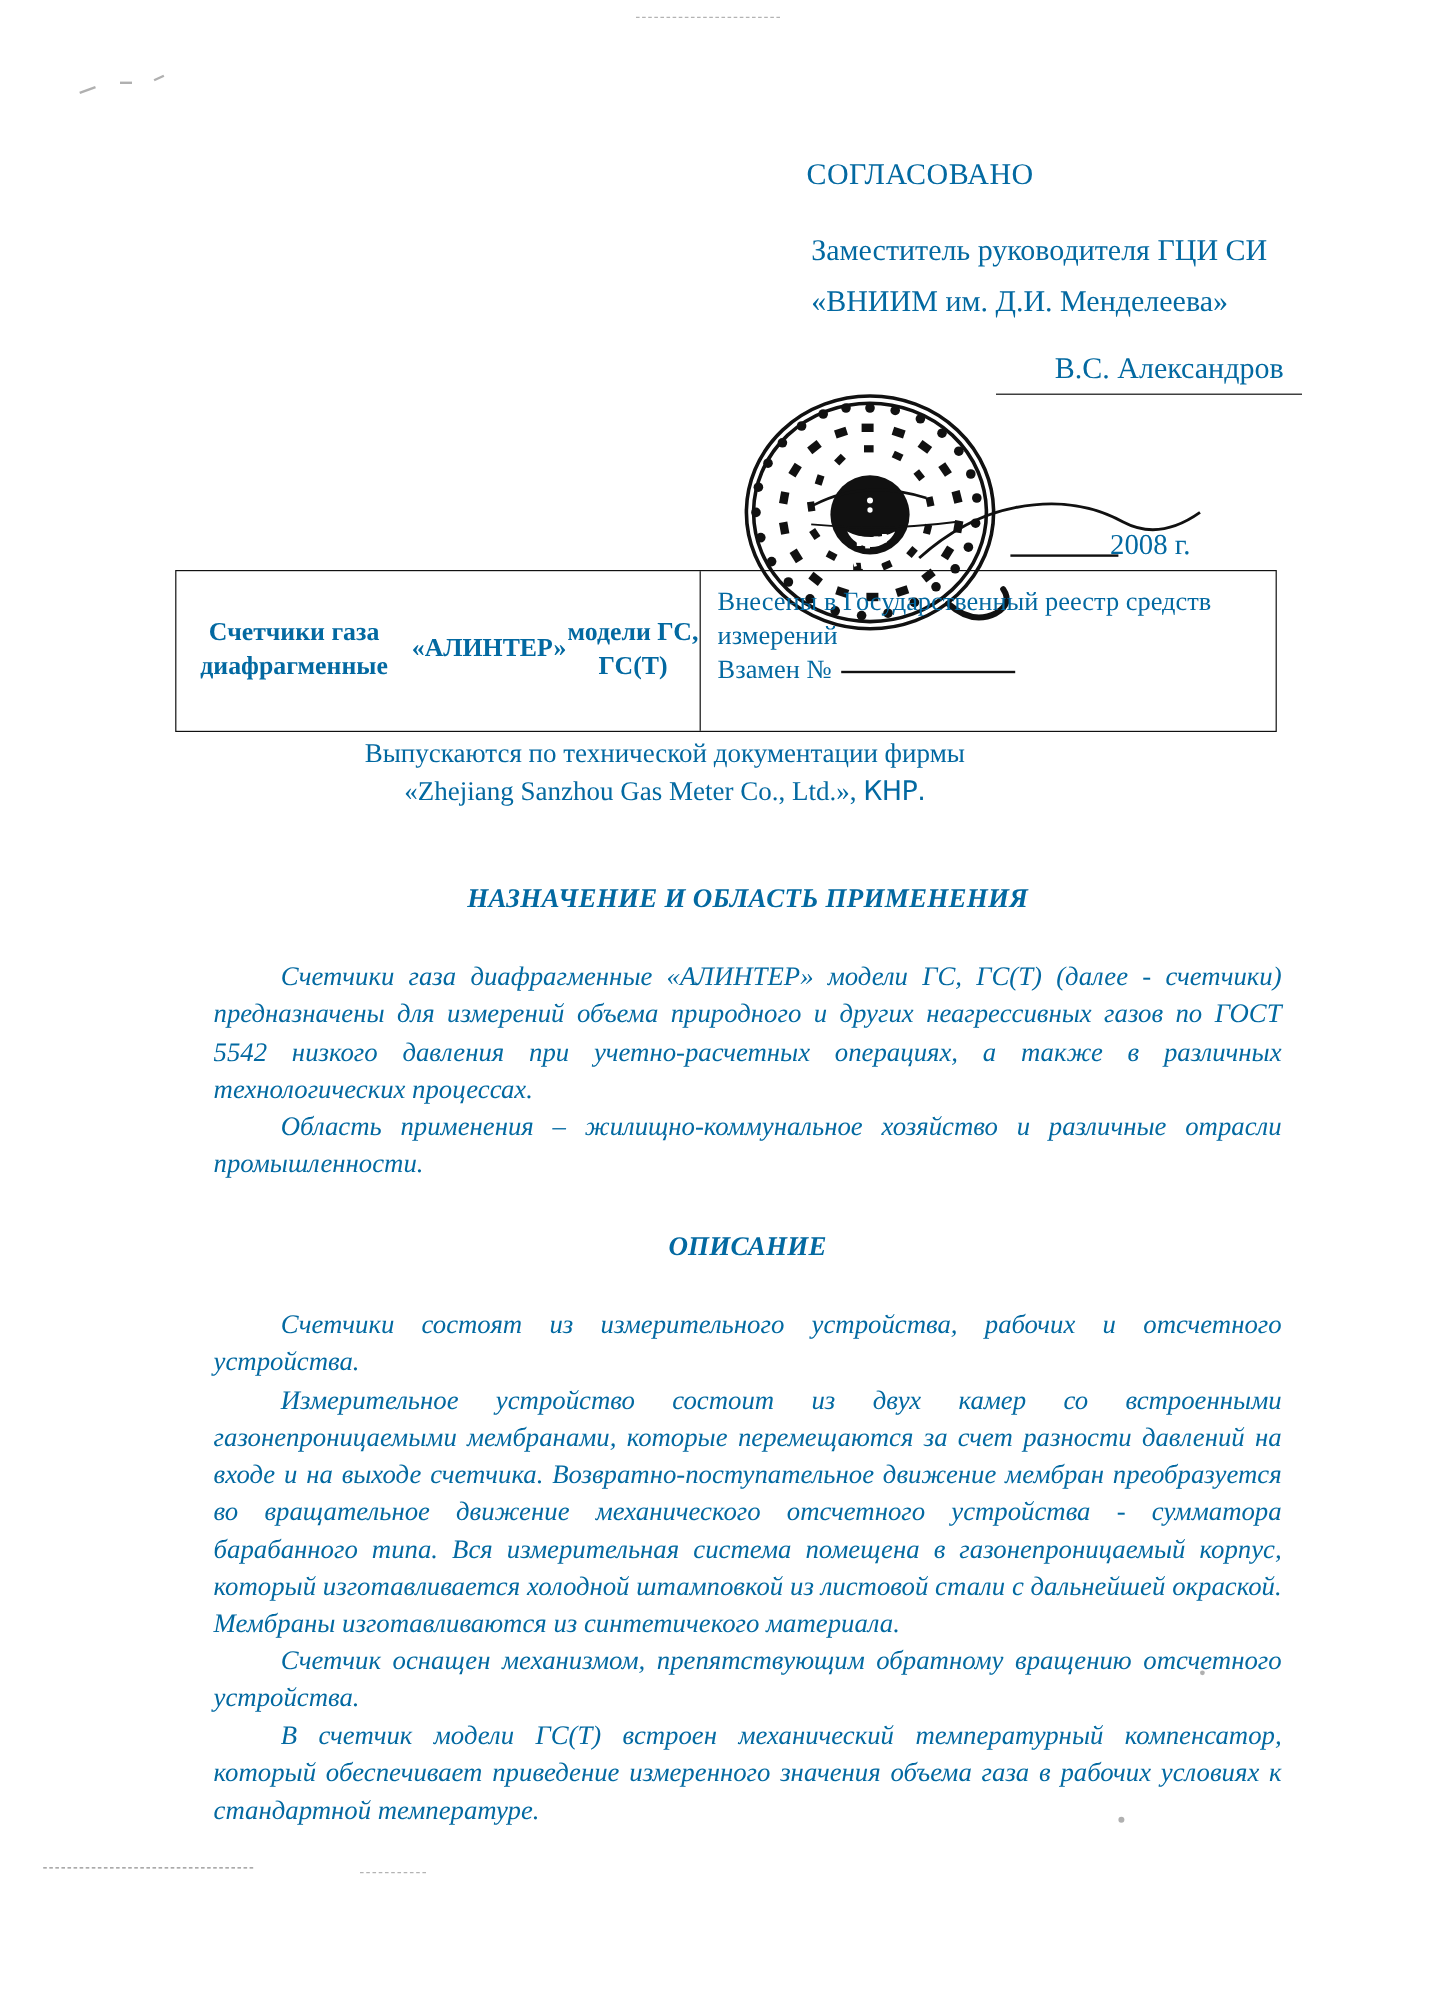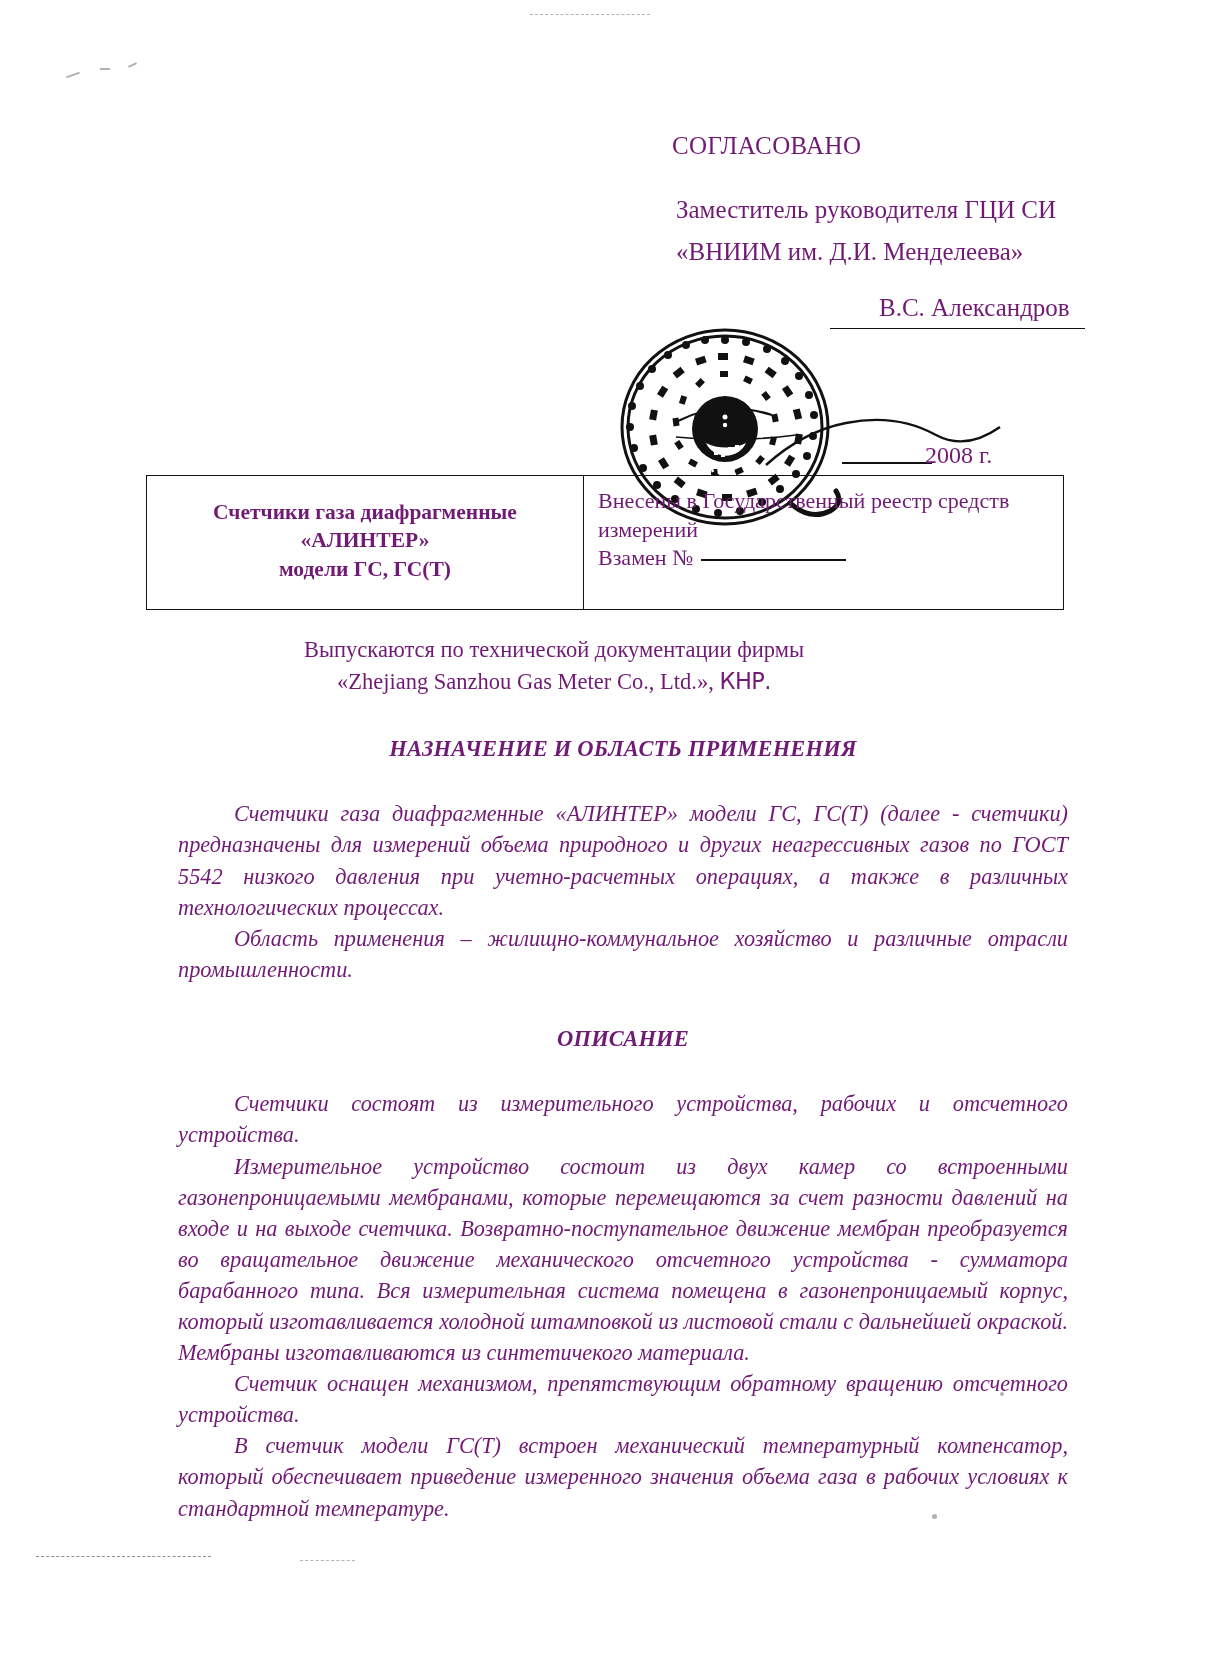--- a/index.html
+++ b/index.html
@@ -8,21 +8,21 @@
     background: #8c8c8c;
   }
   .page {
     position: relative;
     width: 1210px;
     height: 1670px;
     background: #ffffff;
     margin: 0 auto;
     overflow: hidden;
     font-family: "Liberation Serif", "DejaVu Serif", serif;
-    color: #701a75;
+    color: #0369a1;
   }
 
   
   .scan-speck {
     position: absolute;
     background: #6f6f6f;
     opacity: .55;
   }
   .edge-dash {
     position: absolute;
@@ -98,21 +98,21 @@
     height: 135px;
     border: 1.7px solid #111;
     box-sizing: border-box;
     display: flex;
   }
   .reg-left {
     width: 437px;
     border-right: 1.7px solid #111;
     box-sizing: border-box;
     display: flex;
-    flex-direction: column;
+    flex-direction: row;
     align-items: center;
     justify-content: center;
     text-align: center;
     font-weight: bold;
     font-size: 21.5px;
     line-height: 1.32;
     padding-bottom: 4px;
   }
   .reg-right {
     flex: 1;
@@ -134,21 +134,21 @@
     width: 145px;
     border-bottom: 2.4px solid #111;
     margin-left: 8px;
     vertical-align: 4px;
   }
 
   
   .maker {
     position: absolute;
     left: 0;
-    top: 634px;
+    top: 612px;
     width: 1108px;
     text-align: center;
     font-size: 22.5px;
     line-height: 1.42;
   }
   .maker .l2 .country {
     font-family: "DejaVu Sans", sans-serif;
     letter-spacing: -.5px;
   }
 

